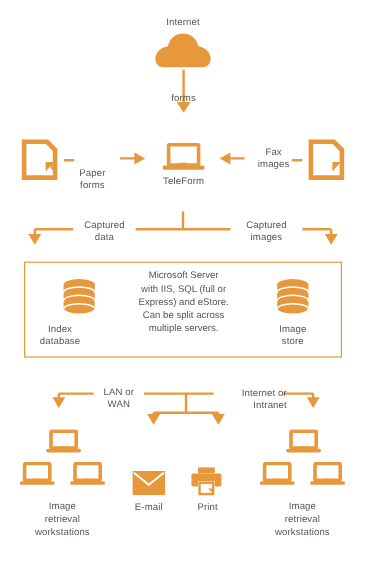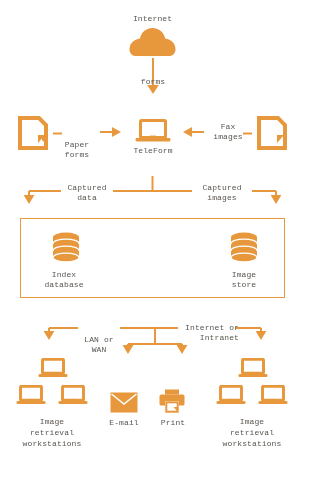--- a/index.html
+++ b/index.html
@@ -12,21 +12,20 @@
     height: 478px;
     position: relative;
     overflow: hidden;
     font-family: "Liberation Sans", sans-serif;
   }
   .stage {
     position: absolute;
     inset: 0;
     width: 305px;
     height: 356px;
-    font-family: Liberation Mono, monospace;
   }
   .lbl {
     position: absolute;
     color: #5a5550;
     font-size: 8px;
     line-height: 10px;
     text-align: center;
     letter-spacing: 0.1px;
     white-space: pre-line;
   }
@@ -166,23 +165,28 @@
       <ellipse cx="14" cy="5" rx="13" ry="4.4" fill="#e8983c"></ellipse>
       <rect x="1" y="5" width="26" height="6" fill="#e8983c"></rect>
       <ellipse cx="14" cy="11.5" rx="13" ry="4.4" fill="#e8983c" stroke="#ffffff" stroke-width="1.2"></ellipse>
       <rect x="1" y="12" width="26" height="6" fill="#e8983c"></rect>
       <ellipse cx="14" cy="18.5" rx="13" ry="4.4" fill="#e8983c" stroke="#ffffff" stroke-width="1.2"></ellipse>
       <rect x="1" y="19" width="26" height="6" fill="#e8983c"></rect>
       <ellipse cx="14" cy="25.5" rx="13" ry="4.4" fill="#e8983c" stroke="#ffffff" stroke-width="1.2"></ellipse>
     </svg>
   </div>
 
-  <div class="lbl" style="left:36px; top:270px; width:56px;">Index
+  <div class="lbl" style="left:22px; top:270px; width:56px;">Index
 database</div>
 
+  <div class="body-txt" style="left:95px; top:224px; width:116px;">Microsoft Server
+with IIS, SQL (full or
+Express) and eStore.
+Can be split across
+multiple servers.</div>
 
   <div class="ico" style="left:230px; top:232px;">
     <svg width="28" height="32" viewBox="0 0 28 32">
       <ellipse cx="14" cy="5" rx="13" ry="4.4" fill="#e8983c"></ellipse>
       <rect x="1" y="5" width="26" height="6" fill="#e8983c"></rect>
       <ellipse cx="14" cy="11.5" rx="13" ry="4.4" fill="#e8983c" stroke="#ffffff" stroke-width="1.2"></ellipse>
       <rect x="1" y="12" width="26" height="6" fill="#e8983c"></rect>
       <ellipse cx="14" cy="18.5" rx="13" ry="4.4" fill="#e8983c" stroke="#ffffff" stroke-width="1.2"></ellipse>
       <rect x="1" y="19" width="26" height="6" fill="#e8983c"></rect>
       <ellipse cx="14" cy="25.5" rx="13" ry="4.4" fill="#e8983c" stroke="#ffffff" stroke-width="1.2"></ellipse>
@@ -211,21 +215,21 @@
       <path d="M82.6 25 L88 34 L93.4 25 Z" fill="#e8983c"></path>
 
       <line x1="142" y1="24" x2="142" y2="27" stroke="#e8983c" stroke-width="2"></line>
       <path d="M136.6 25 L142 34 L147.4 25 Z" fill="#e8983c"></path>
     </svg>
   </div>
 
   <div style="position:absolute; left:78px; top:321px; width:42px; height:20px; background:#ffffff;"></div>
   <div style="position:absolute; left:178px; top:321px; width:58px; height:20px; background:#ffffff;"></div>
 
-  <div class="lbl" style="left:73px; top:335px; width:52px;">LAN or
+  <div class="lbl" style="left:73px; top:322px; width:52px;">LAN or
 WAN</div>
 
   <div class="lbl" style="left:175px; top:323px; width:64px;text-align:right;">Internet or
 Intranet</div>
 
   <div class="ico" style="left:38px; top:358px;">
     <svg width="30" height="22" viewBox="0 0 30 22">
       <rect x="4.5" y="1.3" width="21" height="14" rx="1" fill="none" stroke="#e8983c" stroke-width="3"></rect>
       <rect x="0.5" y="16" width="29" height="3" rx="1.3" fill="#e8983c"></rect>
       <rect x="12.5" y="13.9" width="5" height="1.5" fill="#e8983c"></rect>

